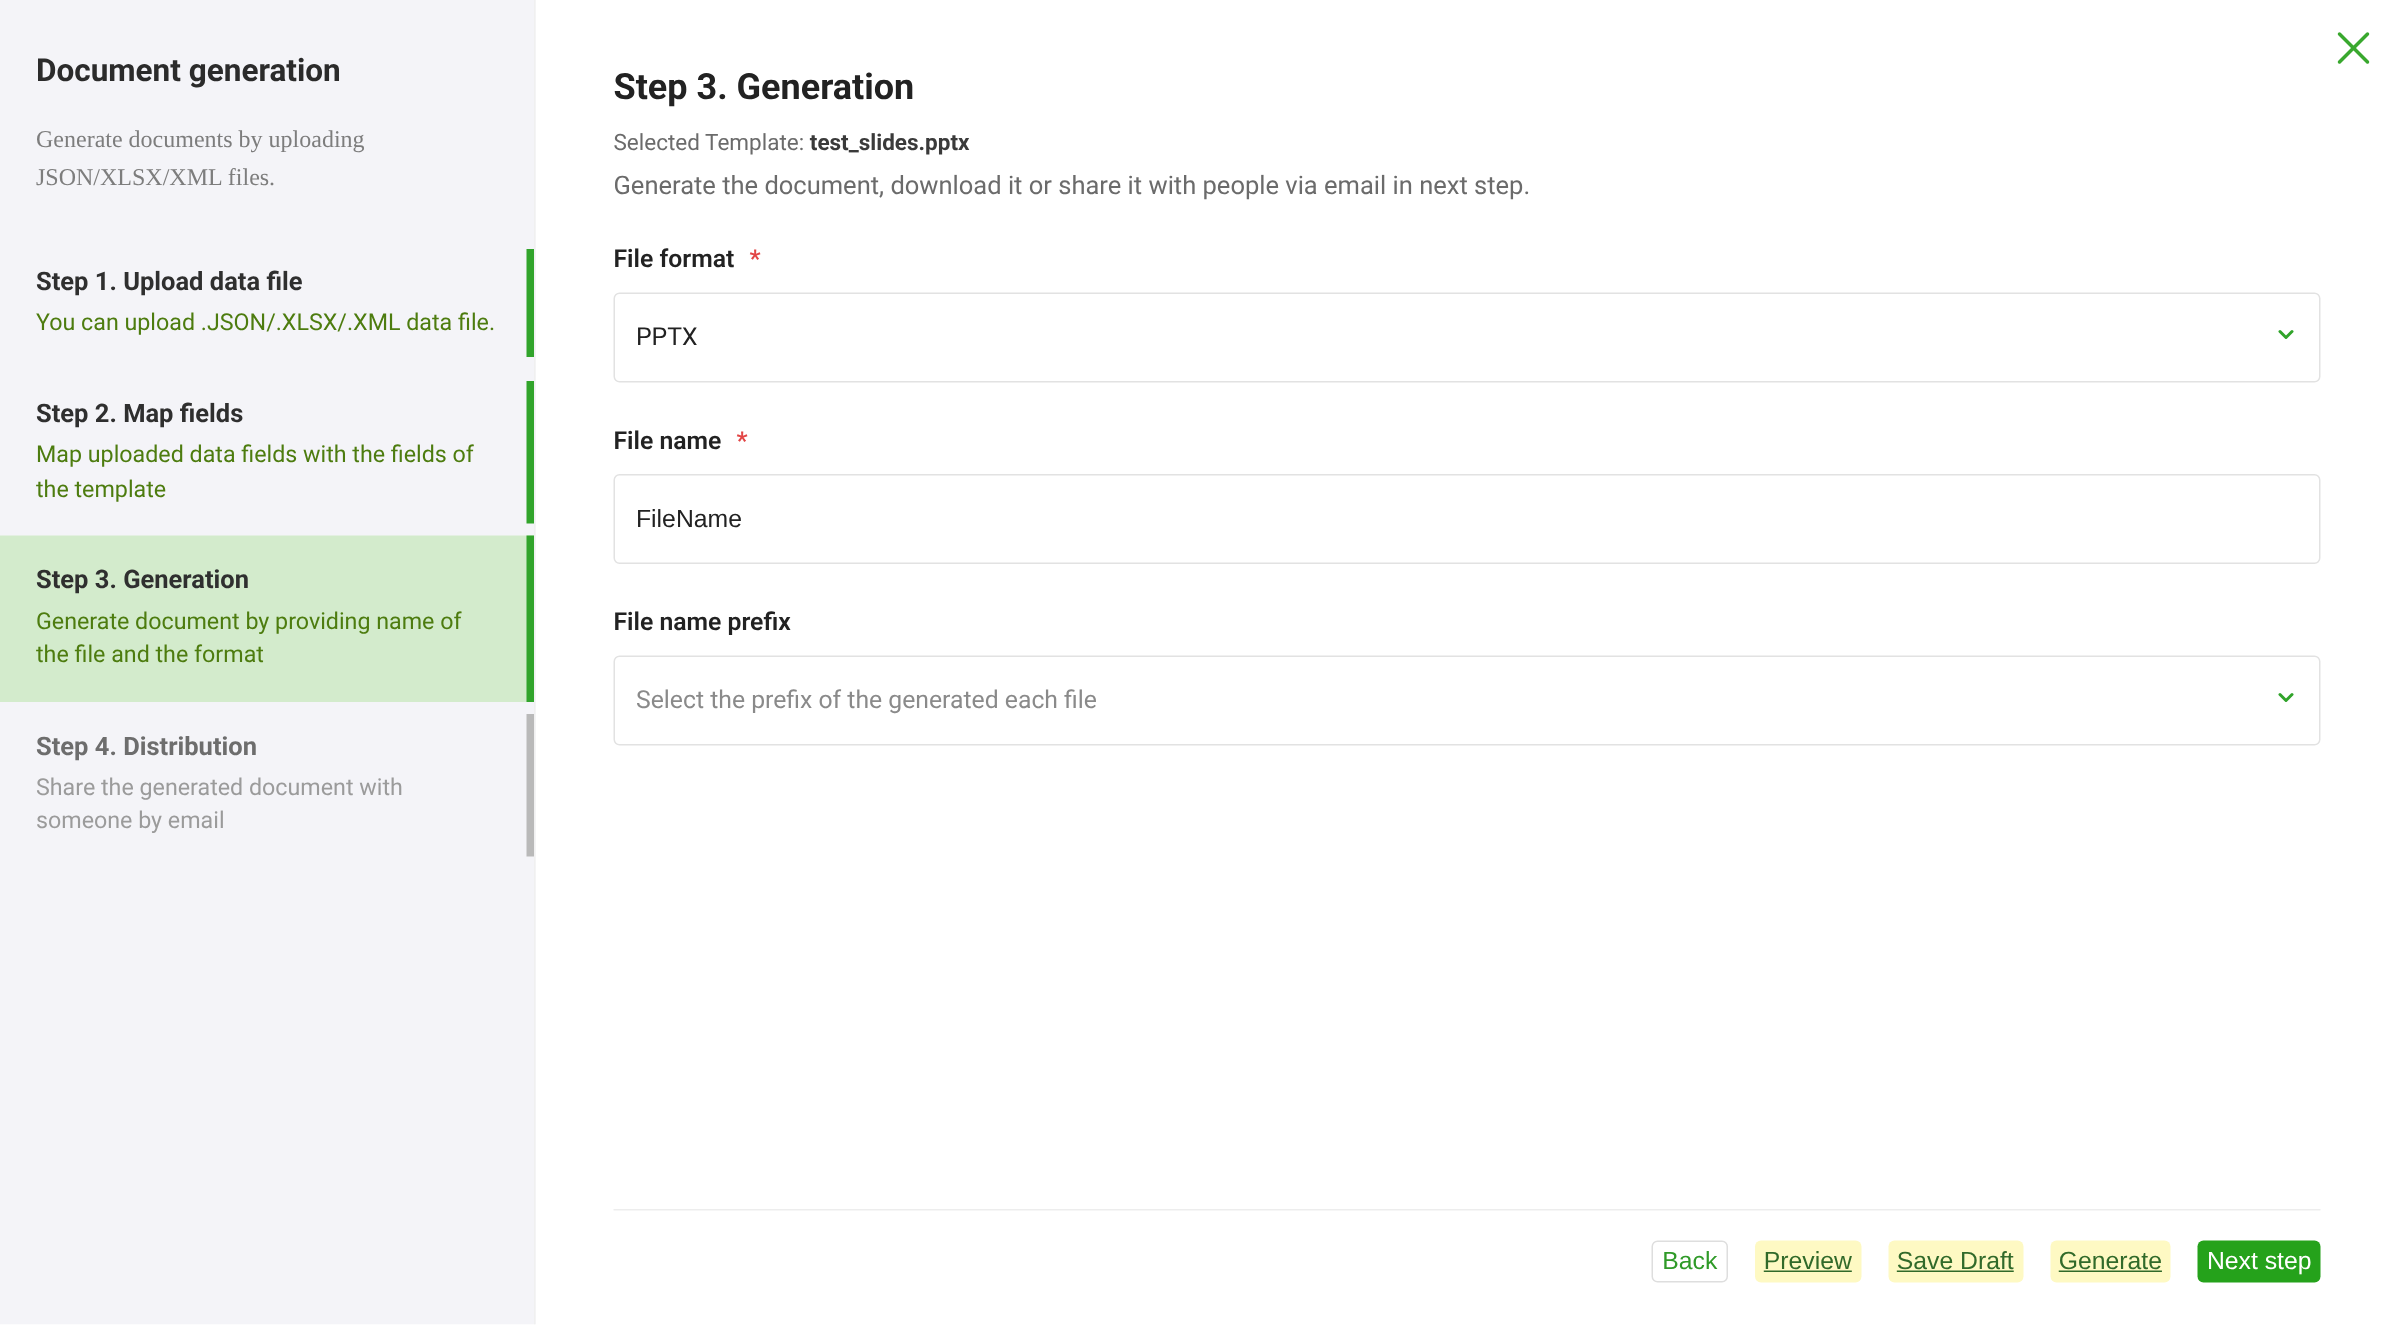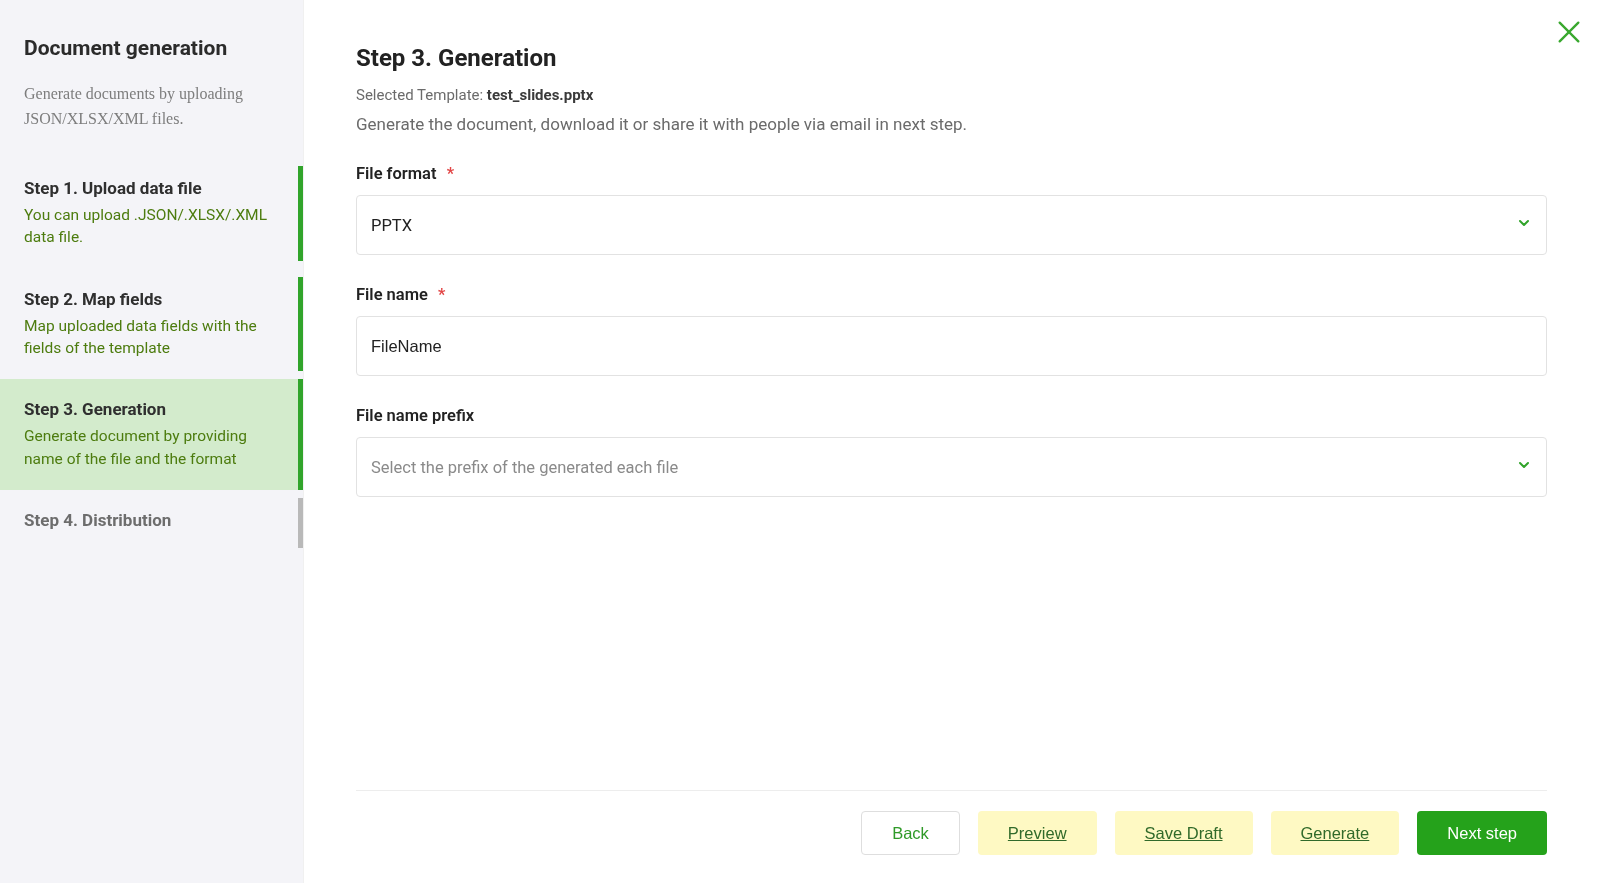--- a/index.html
+++ b/index.html
@@ -8,21 +8,21 @@
     font-family: -apple-system, BlinkMacSystemFont, "Segoe UI", Roboto, "Helvetica Neue", Arial, sans-serif;
     background: #fff;
     display: flex;
     width: 1603px;
     height: 883px;
     overflow: hidden;
     color: #222;
   }
   
   .sidebar {
-    width: 304px;
+    width: 357px;
     background: #f4f4f8;
     border-right: 1px solid #f0f0f0;
     padding: 36px 0 0 0;
     flex-shrink: 0;
   }
   .sidebar-header {
     padding: 0 24px 26px 24px;
   }
   .sidebar-title {
     font-size: 21px;
@@ -150,22 +150,22 @@
   input.text-input::placeholder { color: #8a8a8a; }
   .footer {
     margin-top: auto;
     border-top: 1px solid #ededed;
     padding: 20px 0 28px 0;
     display: flex;
     justify-content: flex-end;
     gap: 18px;
   }
   .btn {
-    height: 44px;
-    padding: 0 30px;
+    height: 28px;
+    padding: 0 6px;
     border-radius: 4px;
     font-size: 16.5px;
     border: none;
     cursor: pointer;
     display: inline-flex;
     align-items: center;
     justify-content: center;
   }
   .btn-outline {
     background: #fff;
@@ -201,20 +201,21 @@
     <div class="step-desc">Map uploaded data fields with the fields of the template</div>
   </div>
 
   <div class="step-item active">
     <div class="step-title">Step 3. Generation</div>
     <div class="step-desc">Generate document by providing name of the file and the format</div>
   </div>
 
   <div class="step-item upcoming">
     <div class="step-title">Step 4. Distribution</div>
+    <div class="step-desc">Share the generated document with someone by email</div>
   </div>
 </aside>
 
 <main class="main">
   <div class="close-btn">
     <svg viewBox="0 0 24 24" fill="none" stroke="currentColor" stroke-width="2" stroke-linecap="round">
       <line x1="4" y1="4" x2="20" y2="20"></line>
       <line x1="20" y1="4" x2="4" y2="20"></line>
     </svg>
   </div>

